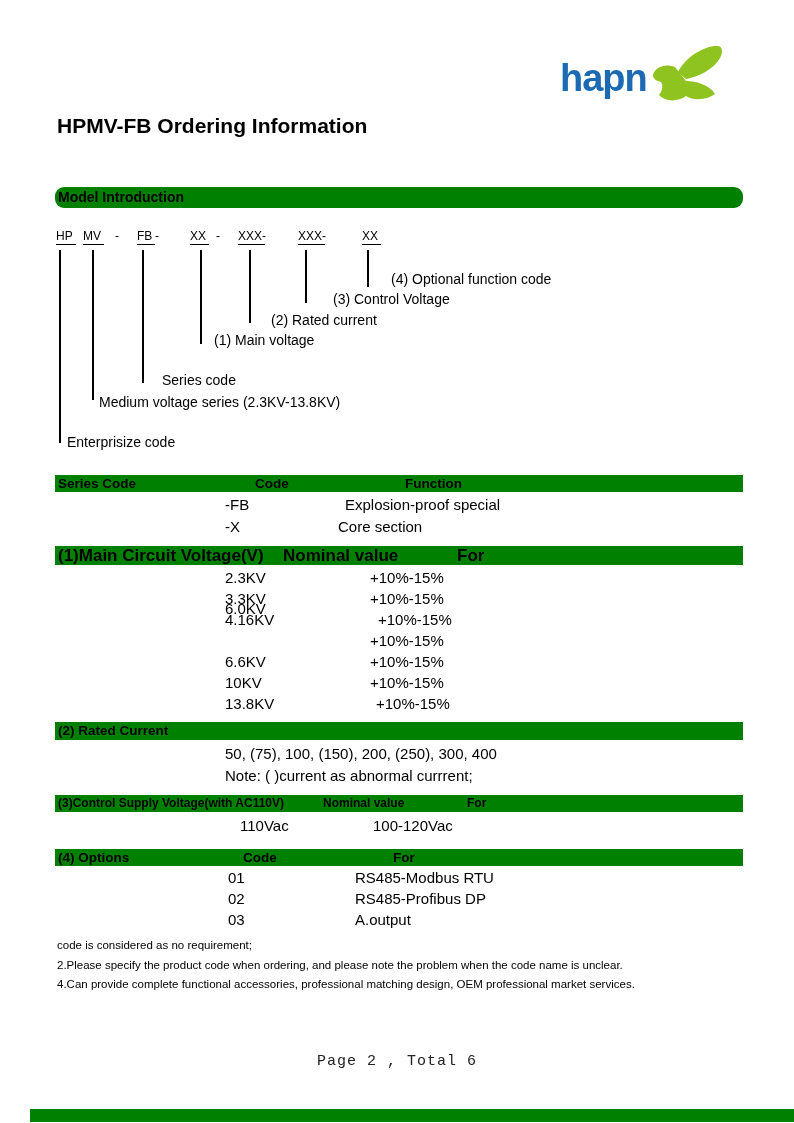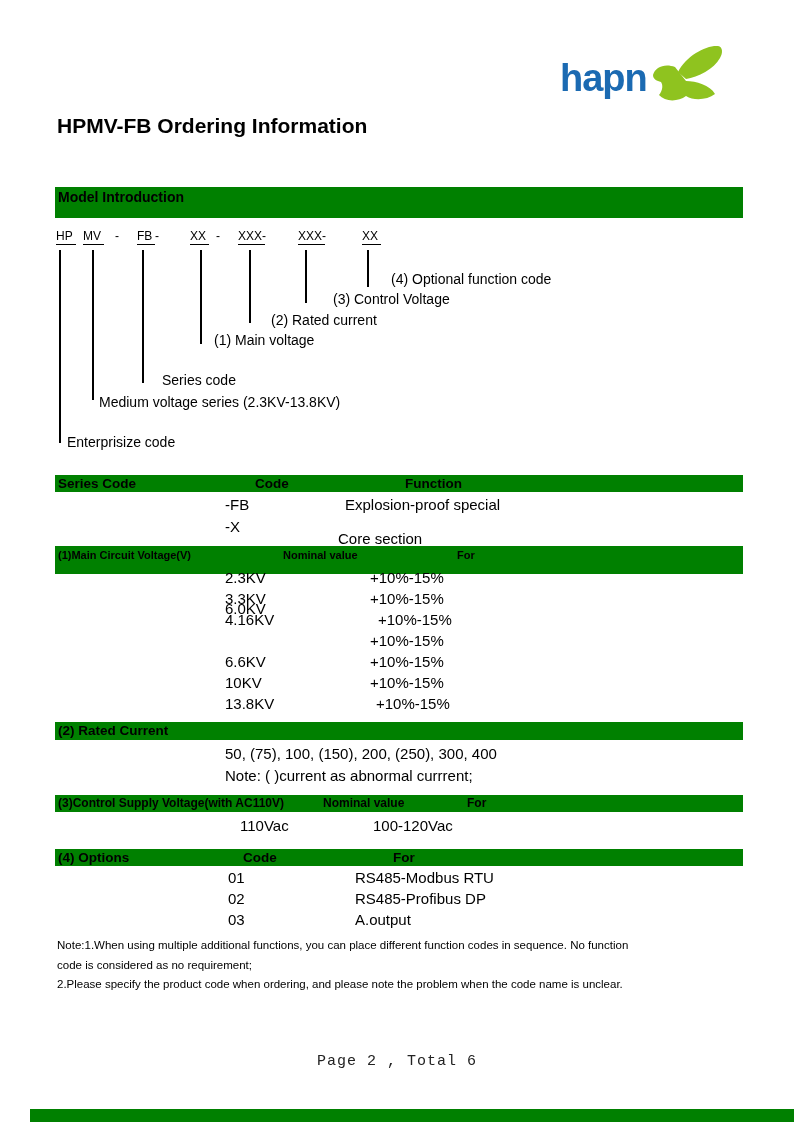--- a/index.html
+++ b/index.html
@@ -43,21 +43,21 @@
   <div>
     <span class="logo-text">hapn</span>
     <svg class="logo-bird" width="78" height="62" viewBox="0 0 78 62">
       <path fill="#8fc31f" d="M30 28 C38 12 58 1 70 2 C75 3 75 9 72 14 C66 25 50 33 38 35 Z"></path>
       <path fill="#8fc31f" d="M5 31 C7 23 17 19 27 23 L38 37 C48 37 62 41 67 50 C59 56 46 57 38 52 C30 58 17 58 11 51 C15 46 15 41 13 38 C9 37 5 35 5 31 Z"></path>
     </svg>
   </div>
 
   <h1 class="title">HPMV-FB  Ordering Information</h1>
 
-  <div class="bar" style="top:187px;height:31px;font-size:14px;line-height:21px;">
+  <div class="bar" style="top:187px;height:21px;font-size:14px;line-height:21px;border-radius:9px;">
     <span>Model Introduction</span>
   </div>
 
   <div>
     <span class="tok u" style="left:56px;">HP</span>
     <span class="tok u" style="left:83px;">MV</span>
     <span class="tok" style="left:115px;">-</span>
     <span class="tok u" style="left:137px;">FB</span>
     <span class="tok" style="left:155px;">-</span>
     <span class="tok u" style="left:190px;">XX</span>
@@ -87,24 +87,24 @@
 
   <div class="bar" style="top:475px;height:17px;font-size:13.5px;line-height:17px;">
     <span>Series Code</span>
     <span class="col" style="left:200px;">Code</span>
     <span class="col" style="left:350px;">Function</span>
   </div>
   <div>
     <span class="cell" style="left:225px;top:496px;">-FB</span>
     <span class="cell" style="left:345px;top:496px;">Explosion-proof special</span>
     <span class="cell" style="left:225px;top:518px;">-X</span>
-    <span class="cell" style="left:338px;top:518px;margin-top:12px;">Core section</span>
+    <span class="cell" style="left:338px;top:518px;">Core section</span>
   </div>
 
-  <div class="bar" style="top:546px;height:28px;font-size:11px;line-height:19px;">
+  <div class="bar" style="top:546px;height:19px;font-size:17px;line-height:19px;">
     <span>(1)Main Circuit Voltage(V)</span>
     <span class="col" style="left:228px;">Nominal value</span>
     <span class="col" style="left:402px;">For</span>
   </div>
   <div>
     <span class="cell" style="left:225px;top:569px;">2.3KV</span>
     <span class="cell" style="left:370px;top:569px;">+10%-15%</span>
     <span class="cell" style="left:225px;top:590px;">3.3KV</span>
     <span class="cell" style="left:370px;top:590px;">+10%-15%</span>
     <span class="cell" style="left:225px;top:611px;">4.16KV</span>
@@ -141,21 +141,21 @@
   <div>
     <span class="cell" style="left:228px;top:869px;">01</span>
     <span class="cell" style="left:355px;top:869px;">RS485-Modbus RTU</span>
     <span class="cell" style="left:228px;top:890px;">02</span>
     <span class="cell" style="left:355px;top:890px;">RS485-Profibus DP</span>
     <span class="cell" style="left:228px;top:911px;">03</span>
     <span class="cell" style="left:355px;top:911px;">A.output</span>
   </div>
 
   <div class="notes">
-    <div class="note-line">Note:1.When using multiple additional functions, you can place different function codes in sequence. No function</div>
     <div class="note-line">code is considered as no requirement;</div>
     <div class="note-line">2.Please specify the product code when ordering, and please note the problem when the code name is unclear.</div>
+    <div class="note-line">4.Can provide complete functional accessories, professional matching design, OEM professional market services.</div>
   </div>
 
   <div class="footer-text">Page 2  , Total 6</div>
   <div class="bottom-bar"></div>
 
 </div>
 
 </body></html>

